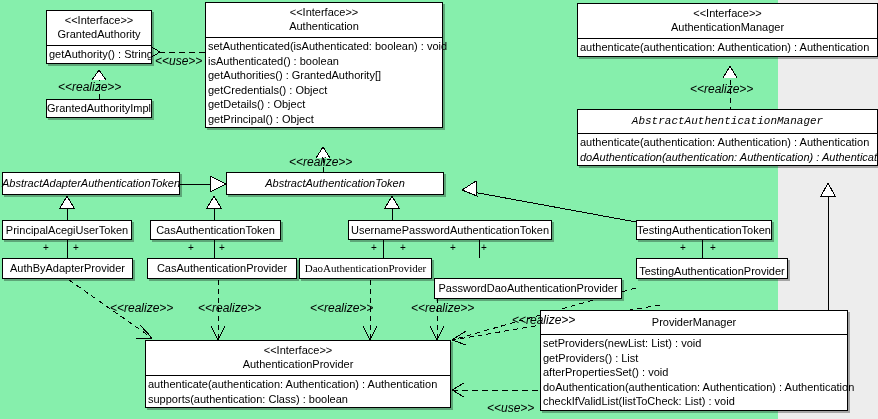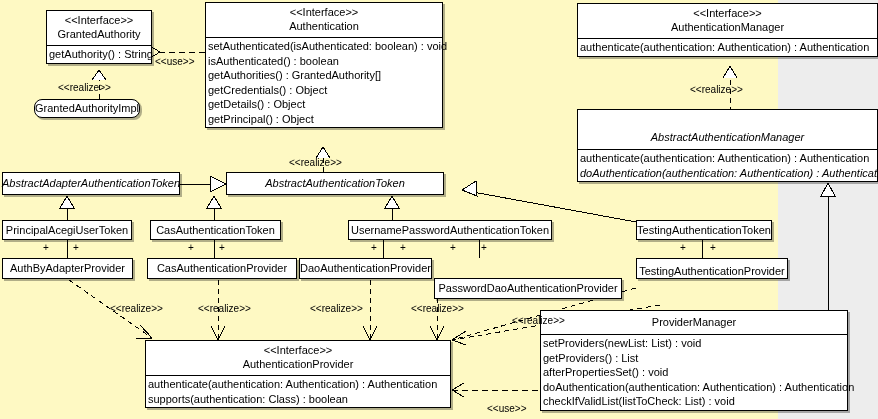--- a/index.html
+++ b/index.html
@@ -12,21 +12,21 @@
     height: 419px;
     position: relative;
     overflow: hidden;
     font-family: "Liberation Sans", sans-serif;
   }
   #canvas {
     position: absolute;
     left: 0; top: 0;
     width: 778px;
     height: 419px;
-    background: #fef9c3;
+    background: #86efac;
   }
   svg.edges {
     position: absolute;
     left: 0; top: 0;
     width: 878px;
     height: 419px;
     pointer-events: none;
   }
   .uml {
     position: absolute;
@@ -74,25 +74,26 @@
     justify-content: center;
   }
   .simple .cname {
     font-size: 11px;
     line-height: 13px;
     white-space: nowrap;
   }
   .simple.italic .cname { font-style: italic; }
   .edge-label {
     position: absolute;
-    font-size: 10px;
+    font-size: 12px;
     line-height: 11px;
     color: #000;
     white-space: nowrap;
     background: transparent;
+    font-style: italic;
   }
   .plus {
     position: absolute;
     font-size: 10px;
     line-height: 10px;
     color: #000;
   }
 </style>
 </head>
 <body>
@@ -183,21 +184,21 @@
   <div class="uml" style="left:46px; top:10px; width:106px;">
     <div class="hdr">
       <span class="stereo">&lt;&lt;Interface&gt;&gt;</span>
       <span class="cname">GrantedAuthority</span>
     </div>
     <div class="members">
       <span class="m">getAuthority() : String</span>
     </div>
   </div>
 
-  <div class="uml simple" style="left:34px; top:99px; width:106px; height:19px;border-radius:8px;">
+  <div class="uml simple" style="left:46px; top:99px; width:106px; height:19px;">
     <span class="cname">GrantedAuthorityImpl</span>
   </div>
 
   <div class="uml" style="left:205px; top:2px; width:238px;">
     <div class="hdr">
       <span class="stereo">&lt;&lt;Interface&gt;&gt;</span>
       <span class="cname">Authentication</span>
     </div>
     <div class="members">
       <span class="m">setAuthenticated(isAuthenticated: boolean) : void</span>
@@ -213,21 +214,21 @@
     <div class="hdr">
       <span class="stereo">&lt;&lt;Interface&gt;&gt;</span>
       <span class="cname">AuthenticationManager</span>
     </div>
     <div class="members">
       <span class="m">authenticate(authentication: Authentication) : Authentication</span>
     </div>
   </div>
 
   <div class="uml" style="left:577px; top:109px; width:301px;">
-    <div class="hdr italic" style="padding-top:20px;padding-bottom:4px;">
+    <div class="hdr italic" style="padding-top:4px;padding-bottom:4px;font-family:Liberation Mono, monospace;">
       <span class="cname">AbstractAuthenticationManager</span>
     </div>
     <div class="members">
       <span class="m">authenticate(authentication: Authentication) : Authentication</span>
       <span class="m italic">doAuthentication(authentication: Authentication) : Authentication</span>
     </div>
   </div>
 
   <div class="uml simple italic" style="left:226px; top:172px; width:218px; height:23px;">
     <span class="cname">AbstractAuthenticationToken</span>
@@ -265,21 +266,21 @@
   <span class="plus" style="left:710px; top:243px;">+</span>
 
   <div class="uml simple" style="left:2px; top:258px; width:131px; height:21px;">
     <span class="cname">AuthByAdapterProvider</span>
   </div>
 
   <div class="uml simple" style="left:147px; top:258px; width:150px; height:21px;">
     <span class="cname">CasAuthenticationProvider</span>
   </div>
 
-  <div class="uml simple" style="left:299px; top:258px; width:133px; height:21px;">
+  <div class="uml simple" style="left:299px; top:258px; width:133px; height:21px;font-family:Liberation Serif, serif;">
     <span class="cname">DaoAuthenticationProvider</span>
   </div>
 
   <div class="uml simple" style="left:434px; top:258px; width:188px; height:21px;margin-top:20px;">
     <span class="cname">PasswordDaoAuthenticationProvider</span>
   </div>
 
   <div class="uml simple" style="left:636px; top:258px; width:152px; height:21px;align-items:flex-end;">
     <span class="cname">TestingAuthenticationProvider</span>
   </div>

